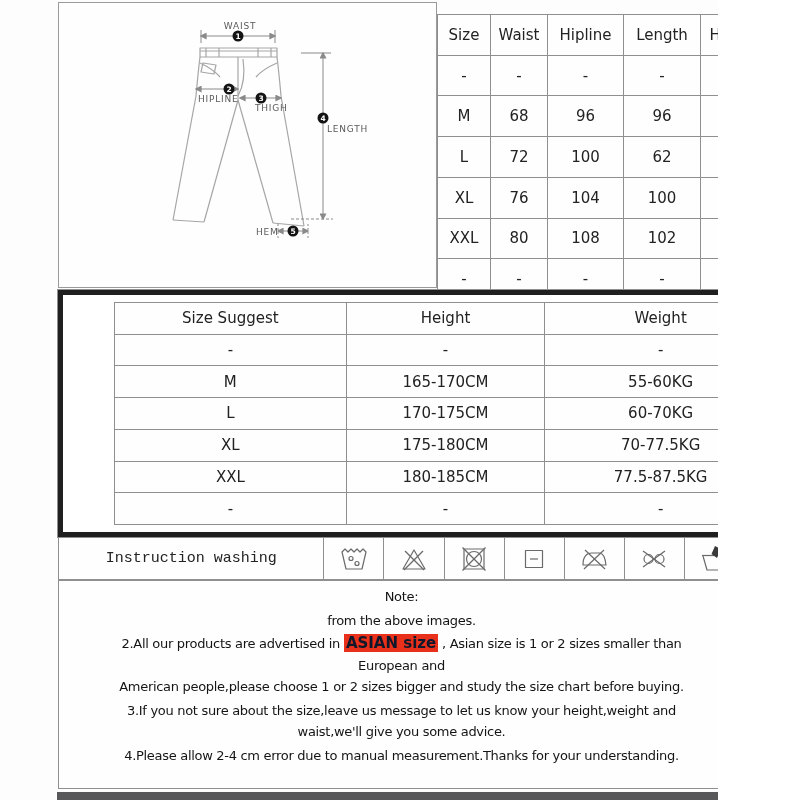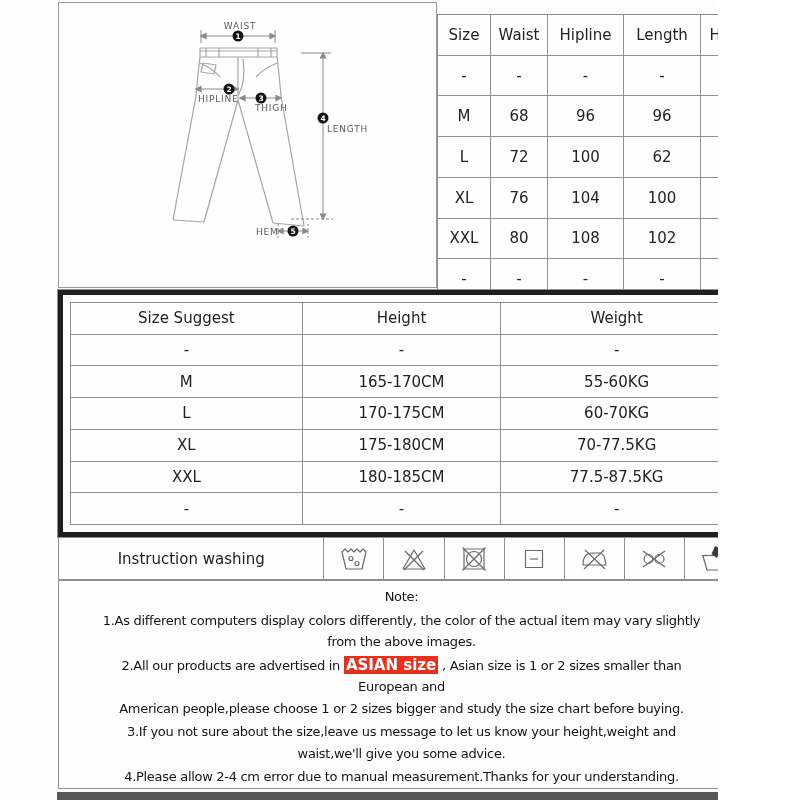--- a/index.html
+++ b/index.html
@@ -13,24 +13,24 @@
   
   .size-table{left:437px;top:14px;}
   table{border-collapse:collapse;table-layout:fixed;background:#fefefe;}
   .grid td,.grid th{border:1px solid #8f8f8f;text-align:center;vertical-align:middle;
                     font-weight:normal;padding:0;font-size:15px;color:#222;}
   .size-table table{width:316px;height:286px;}
 
   
   .suggest-wrap{left:58px;top:290px;width:687px;height:247px;background:#fff;
                 border:5px solid #1f1f1f;outline:1px solid #909090;padding:7px;}
-  .suggest-wrap table{width:100%;height:100%;}
-
-  
-  .wash-wrap{left:58px;top:537px;}
+  .suggest-wrap table{width:100%;height:100%;margin-left:44px;}
+
+  
+  .wash-wrap{left:58px;top:537px;font-family:Liberation Mono, monospace;}
   .wash-wrap table{width:687px;height:43px;}
   .wash-wrap .lbl{font-size:15px;}
   .wash-ic{display:block;margin:0 auto;}
 
   
   .notes{left:58px;top:580px;width:687px;height:209px;border:1px solid #8f8f8f;background:#fefefe;
          padding:5px 4px 0 4px;font-size:13px;letter-spacing:-0.3px;line-height:21.5px;color:#141414;text-align:center;}
   .notes .ln{white-space:nowrap;}
   .notes .para{margin-top:2px;}
   .hl{font-weight:bold;font-size:15px;padding:0 2px;letter-spacing:0;}
@@ -307,25 +307,24 @@
           </svg>
         </td>
       </tr>
     </tbody>
       </table>
   </div>
 
   <div class="abs notes">
     <div class="ln">Note:</div>
     <div class="para">
-      <div class="ln">1.As different computers display colors differently, the color of the actual item may vary slightly</div>
       <div class="ln">from the above images.</div>
     </div>
     <div class="para">
-      <div class="ln"><span>2.All our products are advertised in </span><span class="hl" id="asian-hl" style="background: rgb(232, 48, 26); color: #ffffff;">ASIAN size</span><span> , Asian size is 1 or 2 sizes smaller than</span></div>
+      <div class="ln"><span>2.All our products are advertised in </span><span class="hl" id="asian-hl" style="background: rgb(232, 48, 26); color: #0f172a;">ASIAN size</span><span> , Asian size is 1 or 2 sizes smaller than</span></div>
       <div class="ln">European and</div>
       <div class="ln">American people,please choose 1 or 2 sizes bigger and study the size chart before buying.</div>
     </div>
     <div class="para">
       <div class="ln">3.If you not sure about the size,leave us message to let us know your height,weight and</div>
       <div class="ln">waist,we'll give you some advice.</div>
     </div>
     <div class="para">
       <div class="ln">4.Please allow 2-4 cm error due to manual measurement.Thanks for your understanding.</div>
     </div>

